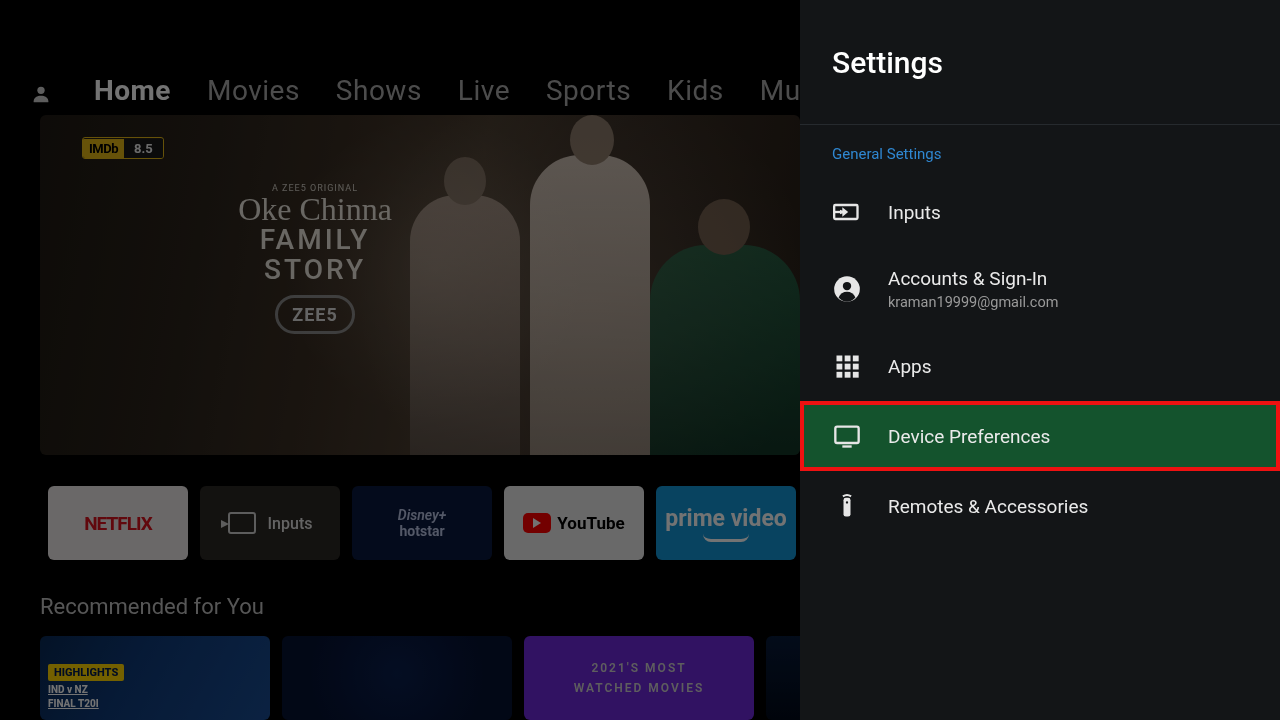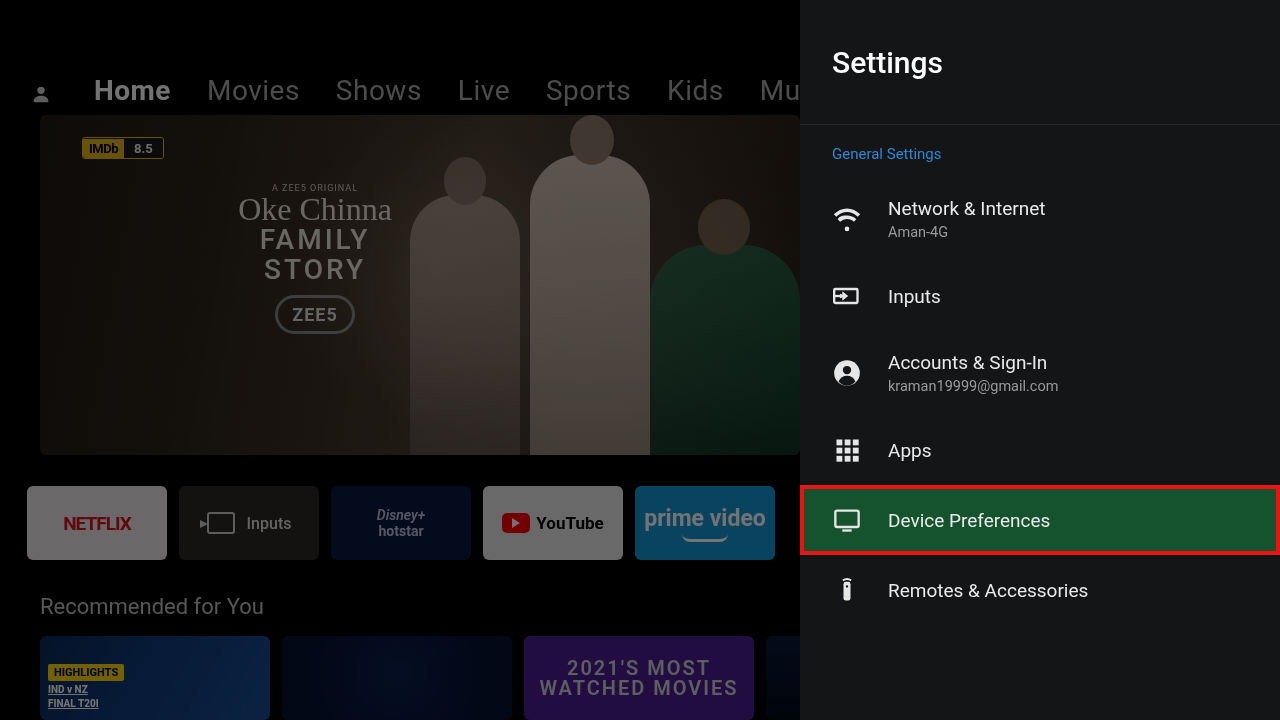--- a/index.html
+++ b/index.html
@@ -32,42 +32,42 @@
   
   .fig { position:absolute; bottom:0; border-radius:50% 50% 0 0; }
   .fig.a { left:370px; width:110px; height:260px; background:linear-gradient(#98877a,#5c5047); border-radius:46px 46px 0 0; }
   .fig.a::before { content:""; position:absolute; top:-38px; left:34px; width:42px; height:48px; background:#7a6a5c; border-radius:50%; }
   .fig.b { left:490px; width:120px; height:300px; background:linear-gradient(#c9bcb0,#8f8276); border-radius:50px 50px 0 0; }
   .fig.b::before { content:""; position:absolute; top:-40px; left:40px; width:44px; height:50px; background:#8a7868; border-radius:50%; }
   .fig.c { left:610px; width:150px; height:210px; background:linear-gradient(#255a3f,#123526); border-radius:56px 56px 0 0; }
   .fig.c::before { content:""; position:absolute; top:-46px; left:48px; width:52px; height:56px; background:#6e5a4a; border-radius:50%; }
 
   
-  .tiles { position:absolute; top:486px; left:27px; display:flex; gap:12px; }
+  .tiles { position:absolute; top:486px; left:48px; display:flex; gap:12px; }
   .tile { width:140px; height:74px; border-radius:6px; display:flex; align-items:center; justify-content:center; font-weight:700; }
   .tile.netflix { background:#ece6e6; color:#d8121d; font-size:19px; letter-spacing:-1px; }
   .tile.inputs  { background:#2c2825; color:#ddd; font-size:16px; font-weight:500; gap:12px; }
   .tile.hotstar { background:#0b1a3e; color:#b9c4e4; font-size:14px; flex-direction:column; line-height:16px;justify-content:center; }
   .tile.youtube { background:#e9e9e9; color:#000; font-size:17px; gap:6px; }
   .tile.prime   { background:#1396d6; color:#fff; font-size:23px; flex-direction:column; }
   .yt-play { width:28px; height:20px; background:#f00; border-radius:5px; display:flex; align-items:center; justify-content:center; }
   .yt-play::after { content:""; border-left:8px solid #fff; border-top:5px solid transparent; border-bottom:5px solid transparent; }
   .input-ic { width:28px; height:22px; border:2.5px solid #cfcfcf; border-radius:3px; position:relative; }
   .input-ic::after { content:""; position:absolute; left:-9px; top:6px; border-top:4px solid transparent; border-bottom:4px solid transparent; border-left:8px solid #cfcfcf; }
   .prime-smile { width:46px; height:8px; border-bottom:3px solid #fff; border-radius:0 0 40px 40px; margin-top:2px; }
 
   
   .reco-head { position:absolute; top:594px; left:40px; font-size:22px; color:#bfbfbf; font-weight:400; }
   .reco-row { position:absolute; top:636px; left:40px; display:flex; gap:12px;align-items:flex-end; }
   .card { width:230px; height:84px; border-radius:6px; background:#1f2a3a; overflow:hidden; position:relative; }
   .card.c1 { background:linear-gradient(120deg,#0a2a56 0%,#0f3a78 40%,#1a4c92 100%); }
   .card.c1 .tag { position:absolute; left:8px; top:28px; background:#ffd400; color:#001a4d; font-size:11px; font-weight:800; padding:2px 6px; border-radius:2px; }
   .card.c1 .line { position:absolute; left:8px; font-size:10px; font-weight:800; color:#fff;text-decoration:underline; }
   .card.c2 { background:radial-gradient(circle at 50% 45%,#0a1f4d 0%,#061232 70%); }
-  .card.c3 { background:#4c1d95; display:flex; align-items:center; justify-content:center; text-align:center; color:#d0d0d0; font-size:20px; letter-spacing:2px; line-height:20px; font-weight:600; }
+  .card.c3 { background:#6d28d9; display:flex; align-items:center; justify-content:center; text-align:center; color:#d0d0d0; font-size:12px; letter-spacing:2px; line-height:20px; font-weight:600; }
   .card.c4 { background:linear-gradient(#081b3a,#020a19); }
 
   
   .panel { position:absolute; top:0; right:0; width:480px; height:720px; background:#131517; z-index:10; display:flex; flex-direction:column; }
   .panel-hdr { height:124px; display:flex; align-items:center; padding-left:32px; font-size:30px; font-weight:500; }
   .panel-sep { height:1px; background:#262a2e; }
   .panel-sub { padding:20px 0 14px 32px; font-size:15px; color:#2f87d1; }
   .setting { display:flex; align-items:center; gap:26px; padding:20px 24px 20px 32px; min-height:68px; position:relative; }
   .setting.selectable { cursor:pointer; }
   .setting.focused { background:#14532d; }
@@ -156,31 +156,20 @@
 <div class="dim-overlay"></div>
 
 <div class="panel">
   <div class="panel-hdr">Settings</div>
   <div class="panel-sep"></div>
   <div class="panel-sub">General Settings</div>
   <div id="settings-list">
       <div class="setting selectable">
         <span class="s-icon">
           <svg viewBox="0 0 24 24">
-            <use href="#ic-wifi"></use>
-          </svg>
-        </span>
-        <span class="s-text">
-          <div class="t1">Network &amp; Internet</div>
-          <div class="t2">Aman-4G</div>
-        </span>
-      </div>
-      <div class="setting selectable">
-        <span class="s-icon">
-          <svg viewBox="0 0 24 24">
             <use href="#ic-input"></use>
           </svg>
         </span>
         <span class="s-text">
           <div class="t1">Inputs</div>
         </span>
       </div>
       <div class="setting selectable">
         <span class="s-icon">
           <svg viewBox="0 0 24 24">

